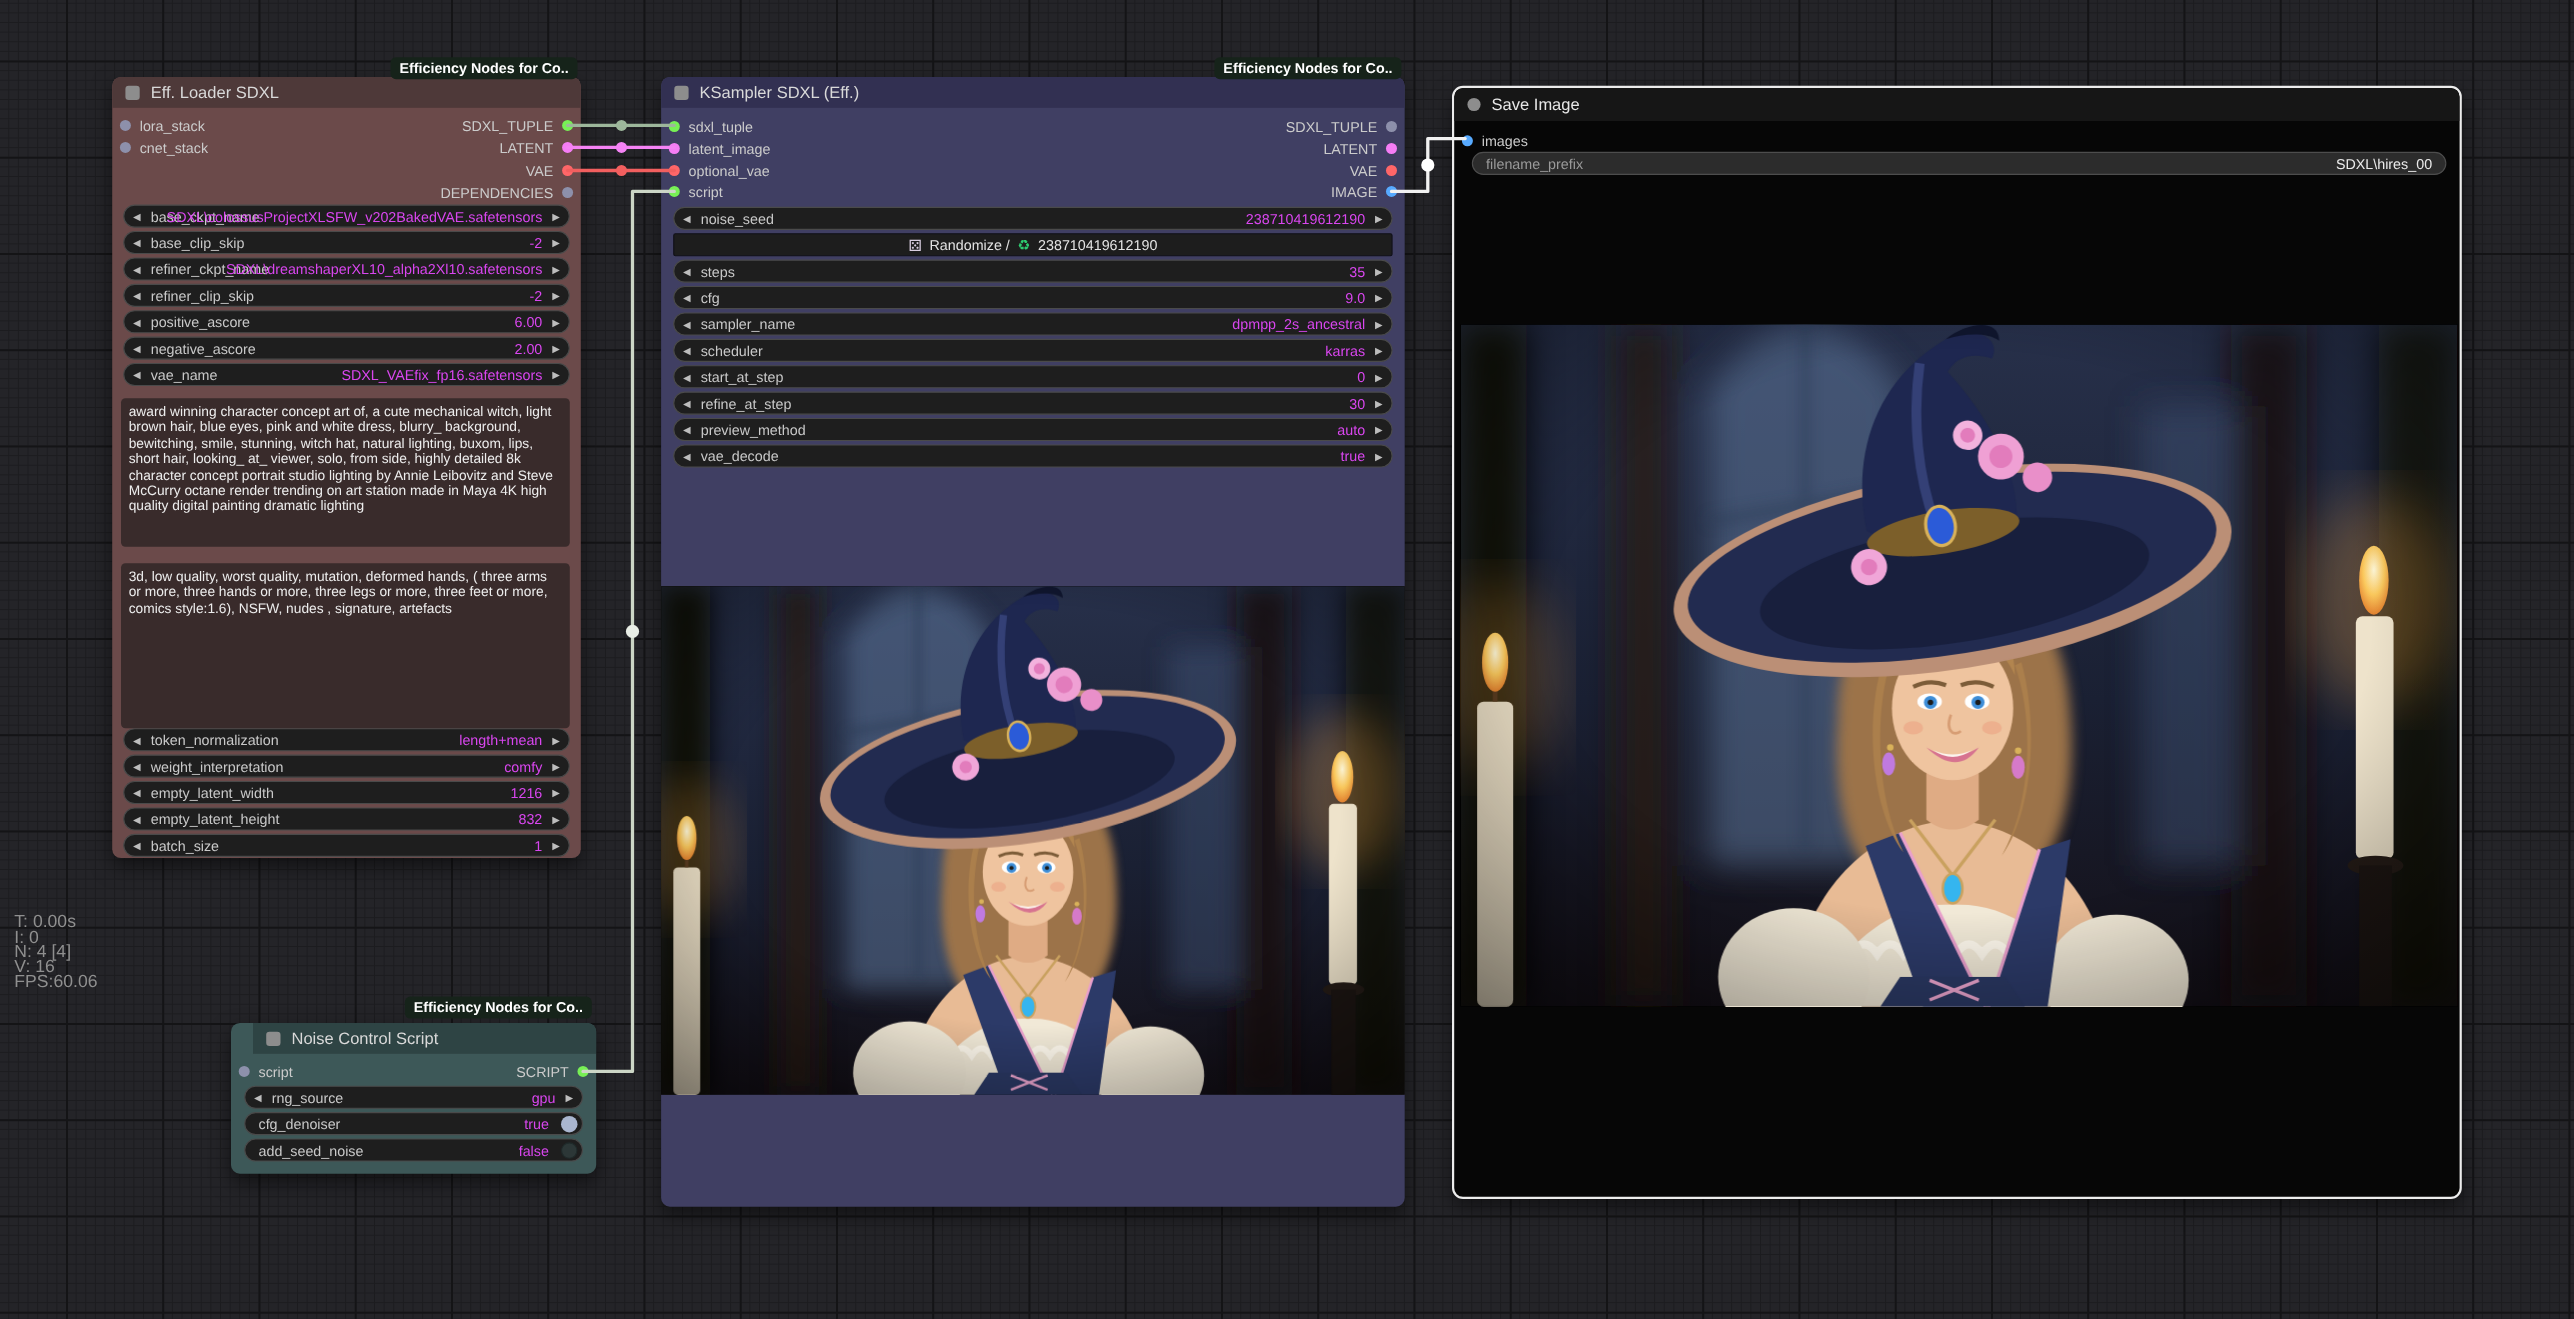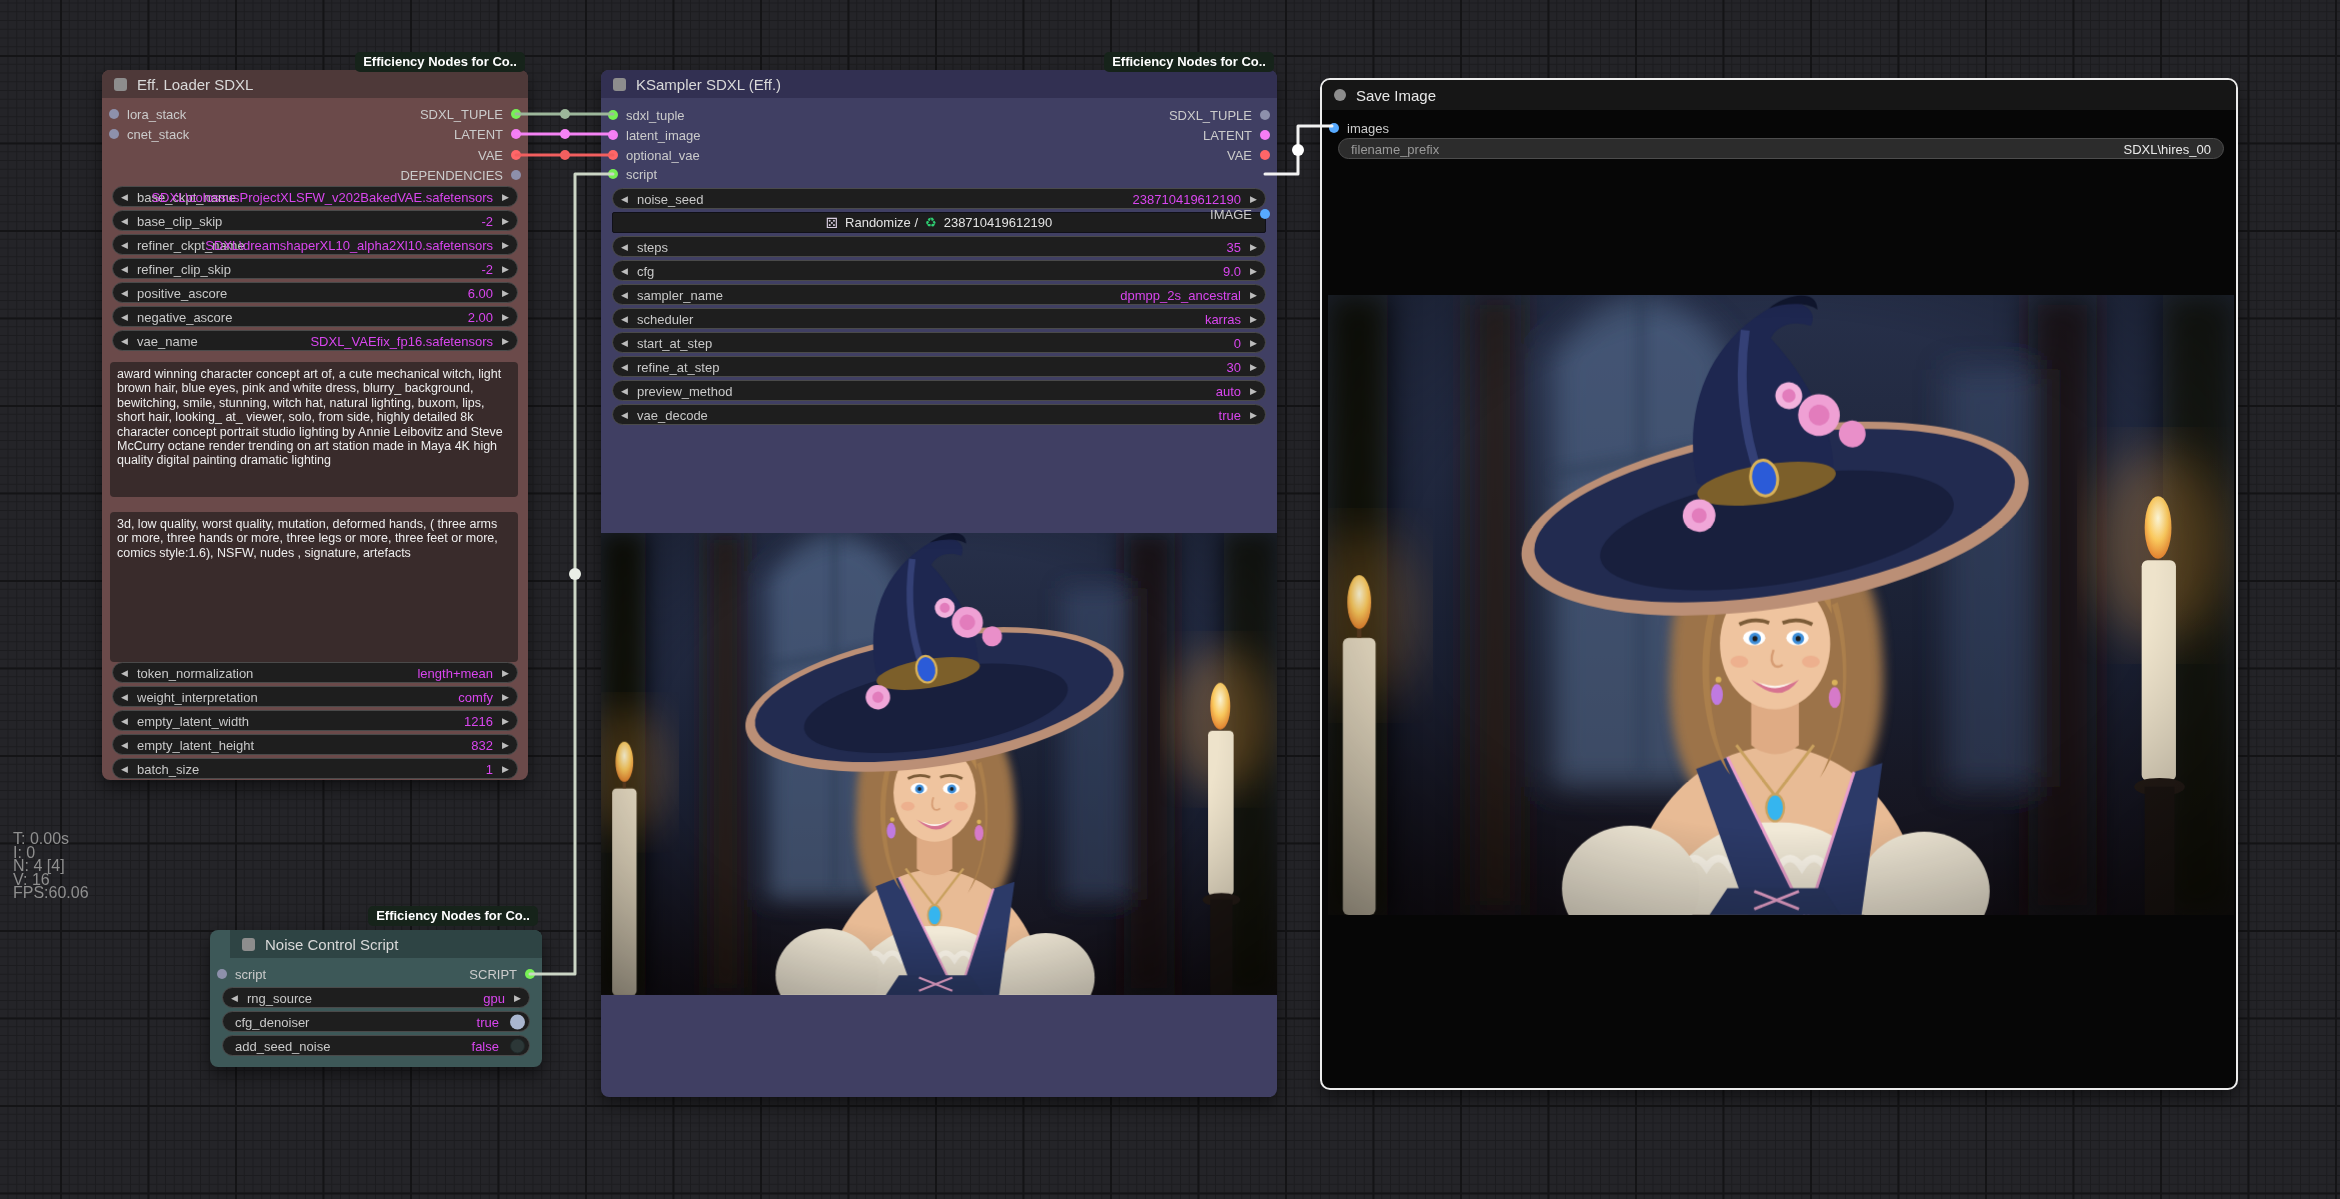--- a/index.html
+++ b/index.html
@@ -323,21 +323,21 @@
       <span class="dot" style="background:#8d90ab;"></span>
     </div>
     <div class="prow out" style="top:55px;">
       <span>LATENT</span>
       <span class="dot" style="background:#f57df5;"></span>
     </div>
     <div class="prow out" style="top:75px;">
       <span>VAE</span>
       <span class="dot" style="background:#ff6668;"></span>
     </div>
-    <div class="prow out" style="top:94px;margin-top:40px;">
+    <div class="prow out" style="top:94px;">
       <span>IMAGE</span>
       <span class="dot" style="background:#57aaff;"></span>
     </div>
 
     <div class="pill" style="left:11px; top:118px; width:654px;">
       <span class="al">◀</span>
       <span class="lbl">noise_seed</span>
       <span class="val">238710419612190</span>
       <span class="ar">▶</span>
     </div>

